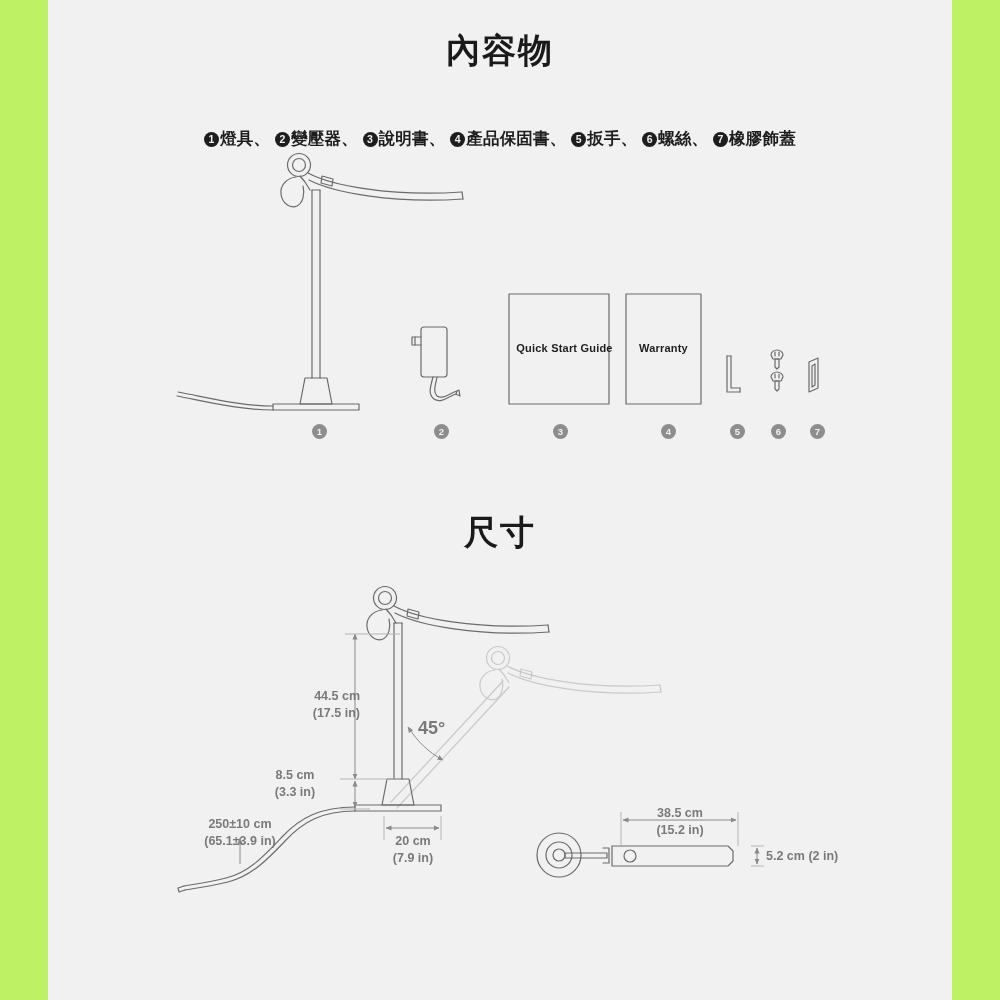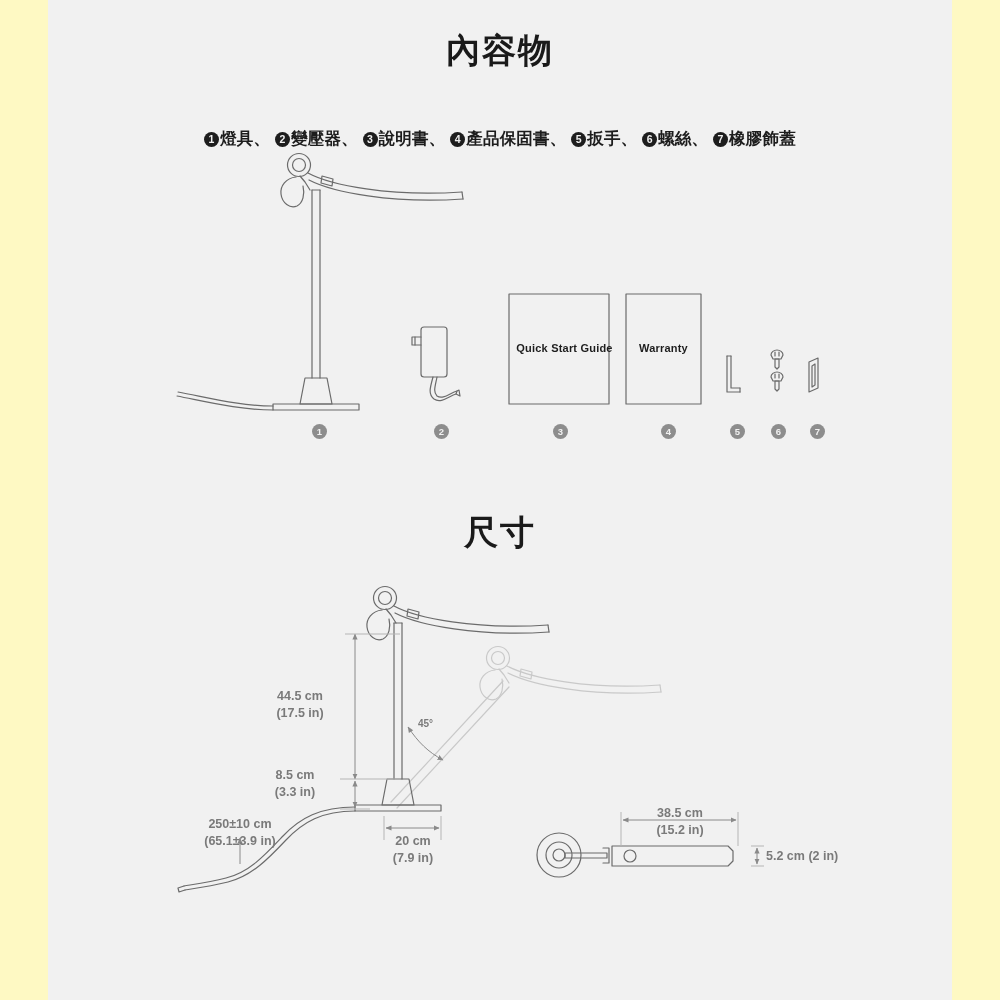--- a/index.html
+++ b/index.html
@@ -10,21 +10,21 @@
   body {
     width: 1000px;
     height: 1000px;
     font-family: "Liberation Sans", "DejaVu Sans", sans-serif;
     overflow: hidden;
   }
   .page {
     position: relative;
     width: 1000px;
     height: 1000px;
-    background: #fef9c3;
+    background: #bef264;
   }
   .panel {
     position: absolute;
     left: 48px;
     top: 0;
     width: 904px;
     height: 1000px;
     background: #f1f1f1;
   }
   .section-title {
@@ -110,21 +110,21 @@
     font-size: 12.5px;
     color: #7a7a7a;
     text-align: center;
     line-height: 1.35;
     font-weight: bold;
     white-space: nowrap;
   }
   .dim-label .l2 { display: block; }
   .angle-label {
     position: absolute;
-    font-size: 10px;
+    font-size: 18px;
     color: #7a7a7a;
     font-weight: bold;
   }
 </style>
 </head>
 <body>
 
 <div class="page">
   <div class="panel"></div>
 
@@ -298,21 +298,21 @@
       <line x1="621" y1="812" x2="621" y2="846" stroke="#b5b5b5"></line>
       <line x1="738" y1="812" x2="738" y2="846" stroke="#b5b5b5"></line>
       <line x1="623" y1="820" x2="736" y2="820" marker-start="url(#arrStart)" marker-end="url(#arrEnd)"></line>
 
       <line x1="751" y1="846" x2="764" y2="846" stroke="#b5b5b5"></line>
       <line x1="751" y1="866" x2="764" y2="866" stroke="#b5b5b5"></line>
       <line x1="757" y1="848" x2="757" y2="864" marker-start="url(#arrStart)" marker-end="url(#arrEnd)"></line>
     </g>
   </svg>
 
-  <div class="dim-label" style="left:240px; top:688px; width:120px;">
+  <div class="dim-label" style="left:240px; top:688px; width:120px;text-align:right;">
     <span>44.5 cm</span>
     <span class="l2">(17.5 in)</span>
   </div>
 
   <div class="dim-label" style="left:240px; top:767px; width:110px;">
     <span>8.5 cm</span>
     <span class="l2">(3.3 in)</span>
   </div>
 
   <div class="dim-label" style="left:185px; top:816px; width:110px;">

